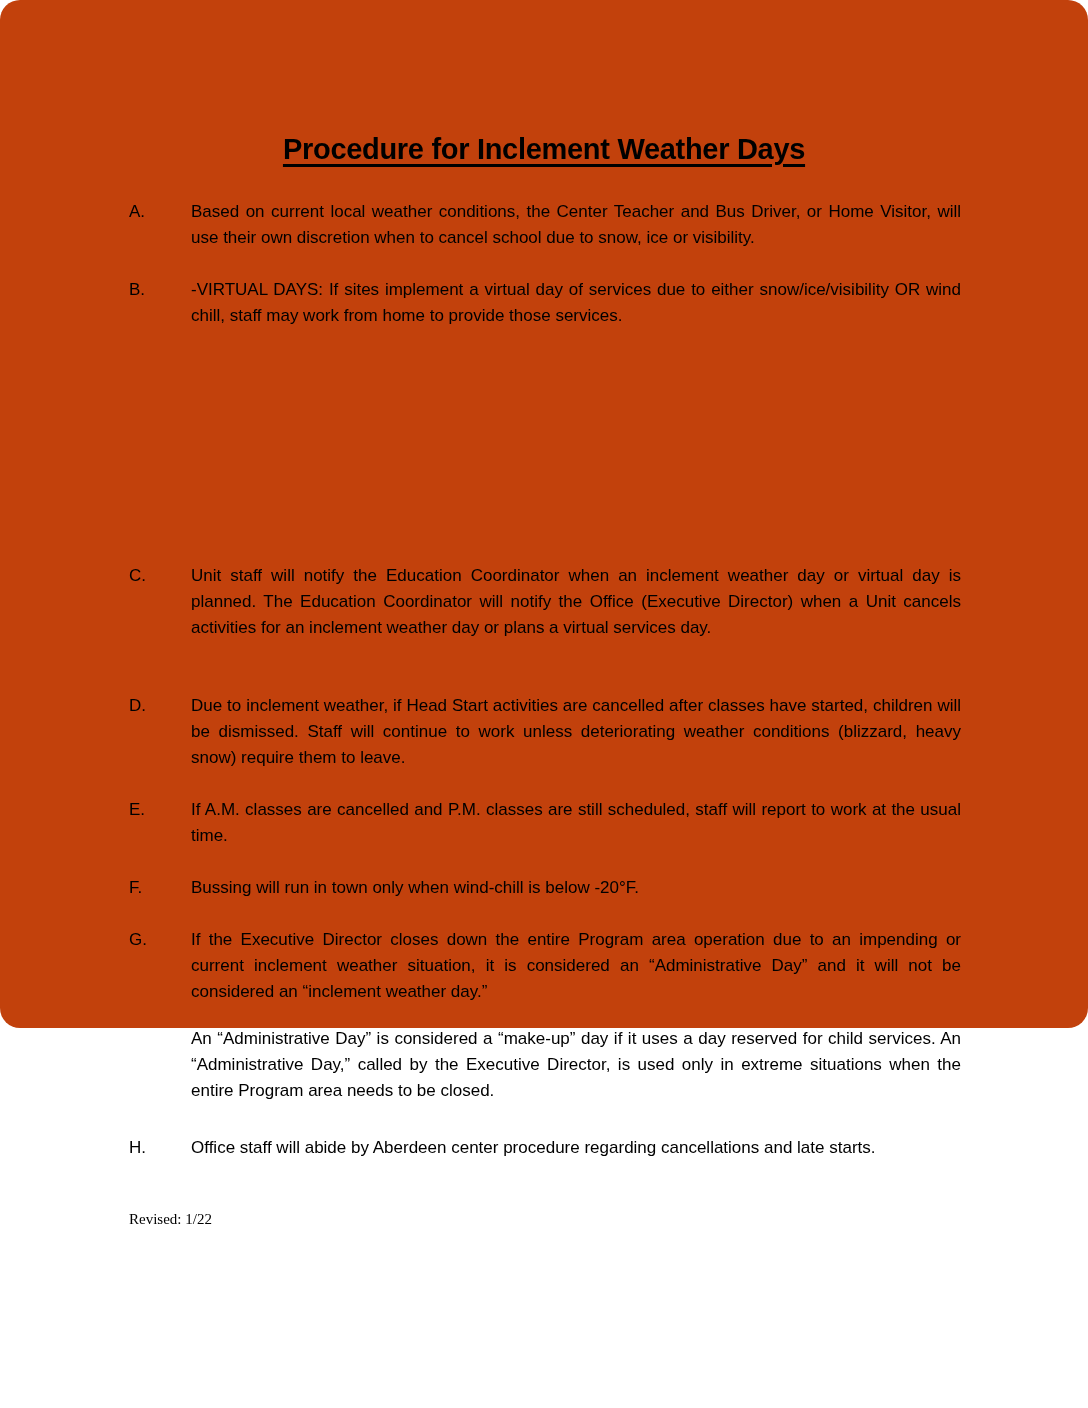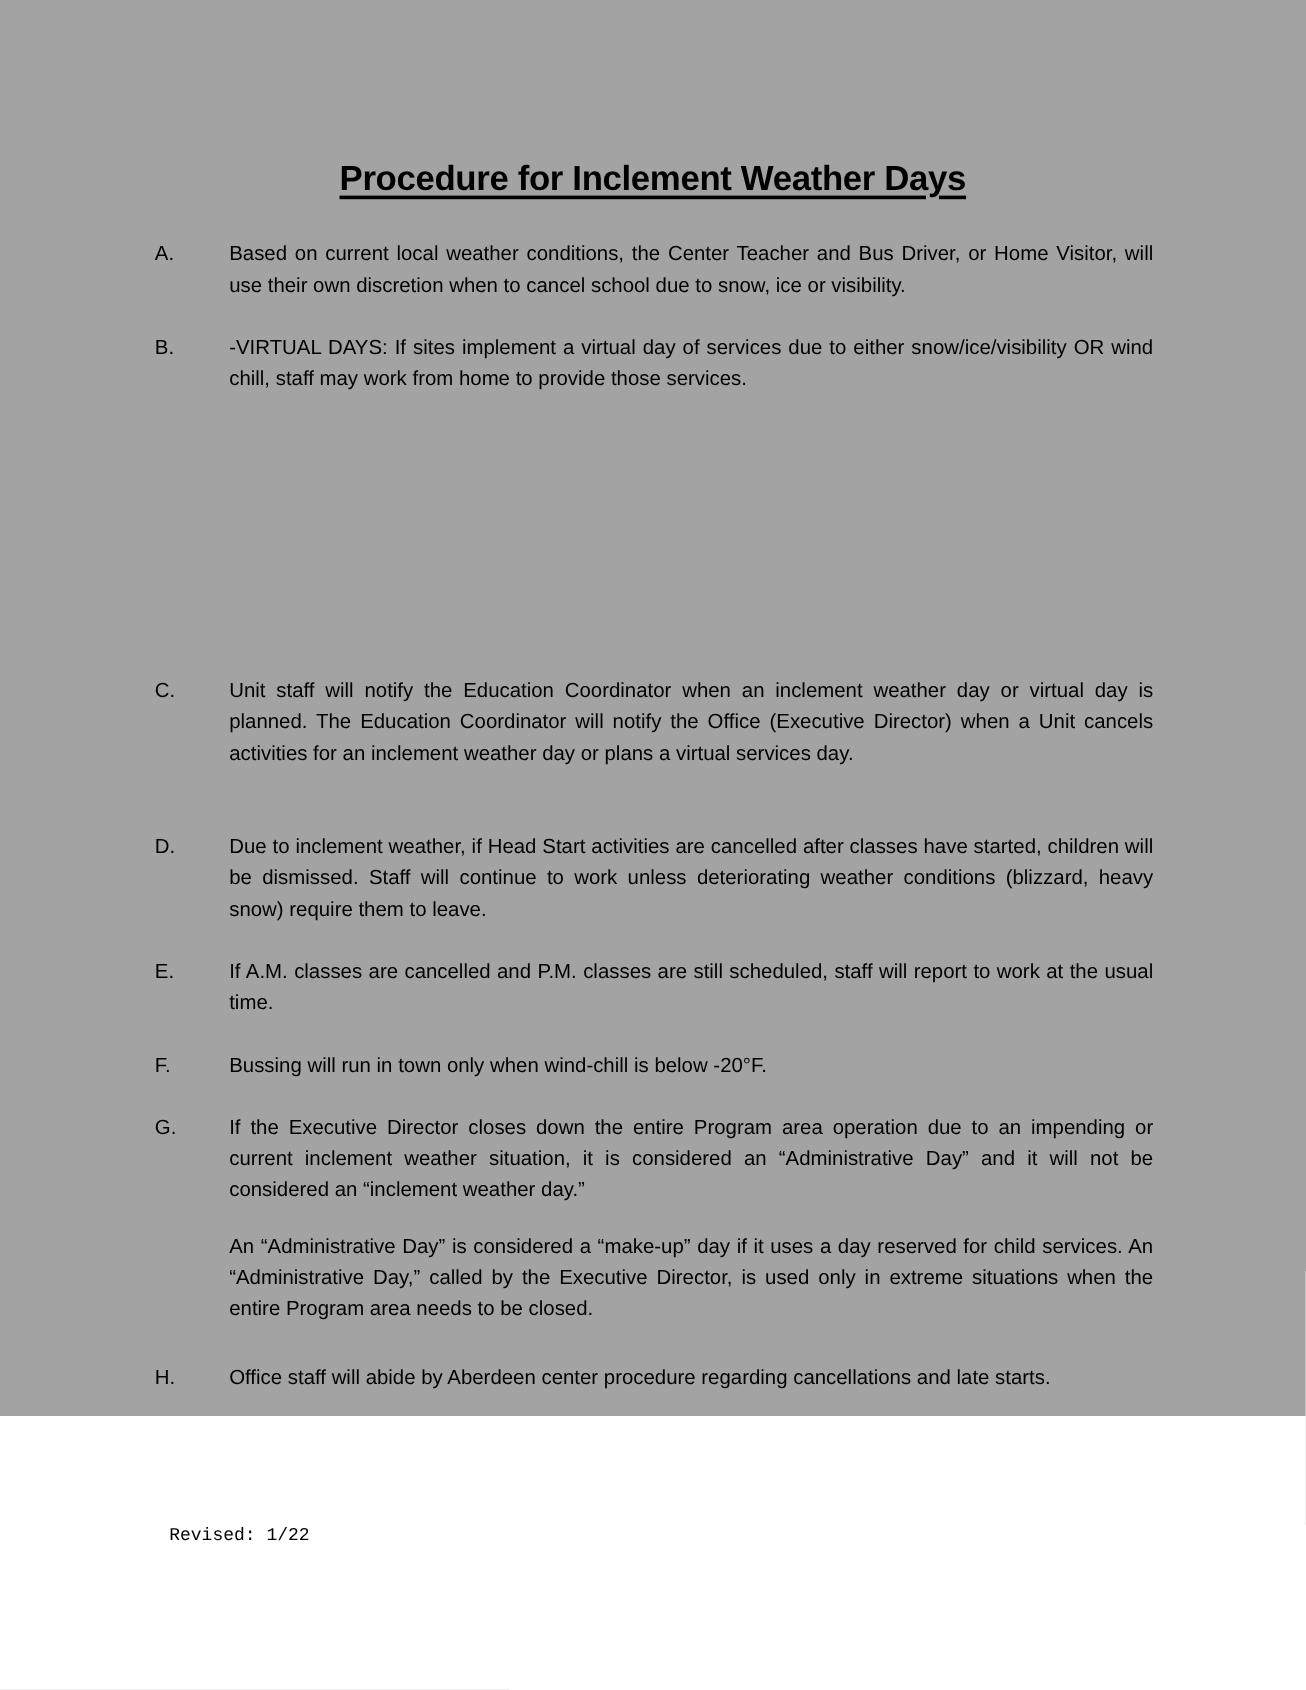--- a/index.html
+++ b/index.html
@@ -1,29 +1,29 @@
 <!DOCTYPE html>
 <html><head>
 <meta charset="utf-8">
 <style>
   html, body { margin: 0; padding: 0; background: #ffffff; }
   body { width: 1088px; height: 1408px; position: relative; overflow: hidden; color: #000; }
-  .page { position: absolute; left: 0; top: 0; width: 1088px; height: 1180px; background: #a3a3a3; }
+  .page { position: absolute; left: 0; top: 0; width: 1088px; height: 1028px; background: #c2410c; border-radius: 20px; }
   .title {
     position: absolute; left: 0; top: 133px; width: 1088px; text-align: center;
     font-family: "Liberation Sans", sans-serif; font-weight: bold; font-size: 29px;
     text-decoration: underline; text-decoration-thickness: 3px; text-underline-offset: 5px;
     letter-spacing: -0.3px;
   }
   .item { position: absolute; left: 129px; width: 832px; font-family: "Liberation Sans", sans-serif; font-size: 17px; line-height: 26px; }
   .item .letter { position: absolute; left: 0; top: 0; width: 40px; }
   .item .body { margin-left: 62px; text-align: justify; }
   .item .body p { margin: 0; }
   .item .body p + p { margin-top: 21px; }
-  .revised { position: absolute; left: 129px; top: 1271px; font-family: Liberation Mono, monospace; font-size: 15px; margin-left: 12px; }
+  .revised { position: absolute; left: 129px; top: 1211px; font-family: Liberation Serif, serif; font-size: 15px; }
 </style>
 </head>
 <body>
 
 <div class="page">
   <div class="title">Procedure for Inclement Weather Days</div>
 
   <div class="item" style="top:199px;">
     <span class="letter">A.</span>
     <div class="body">

